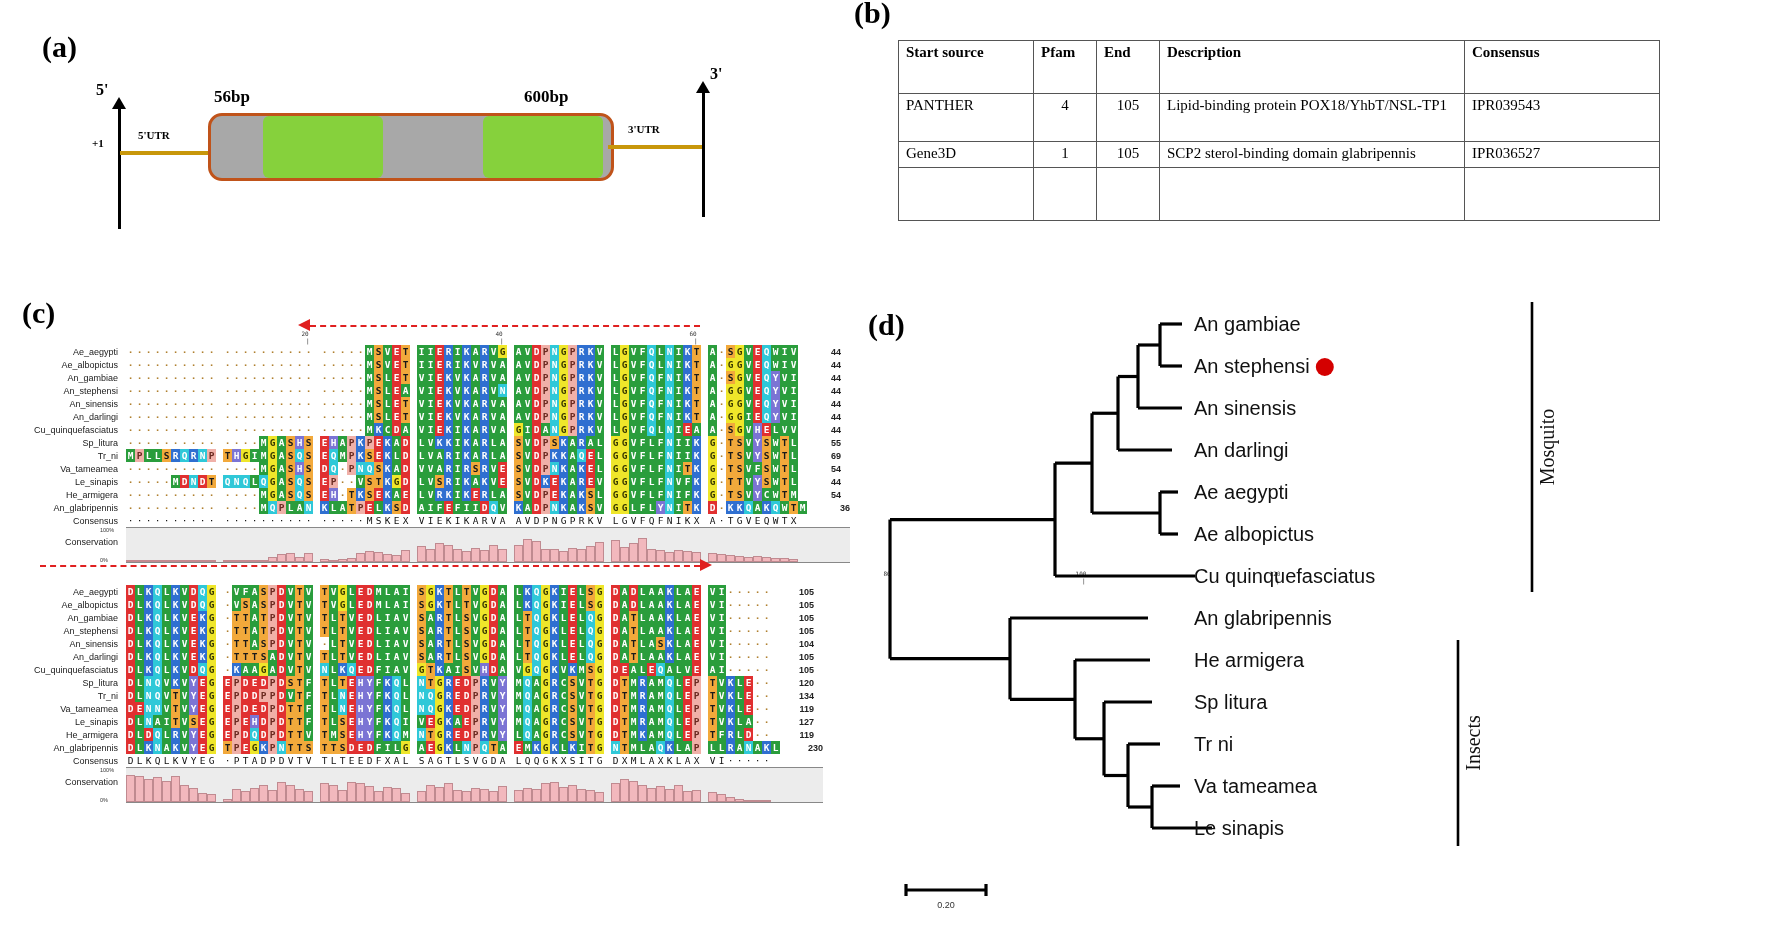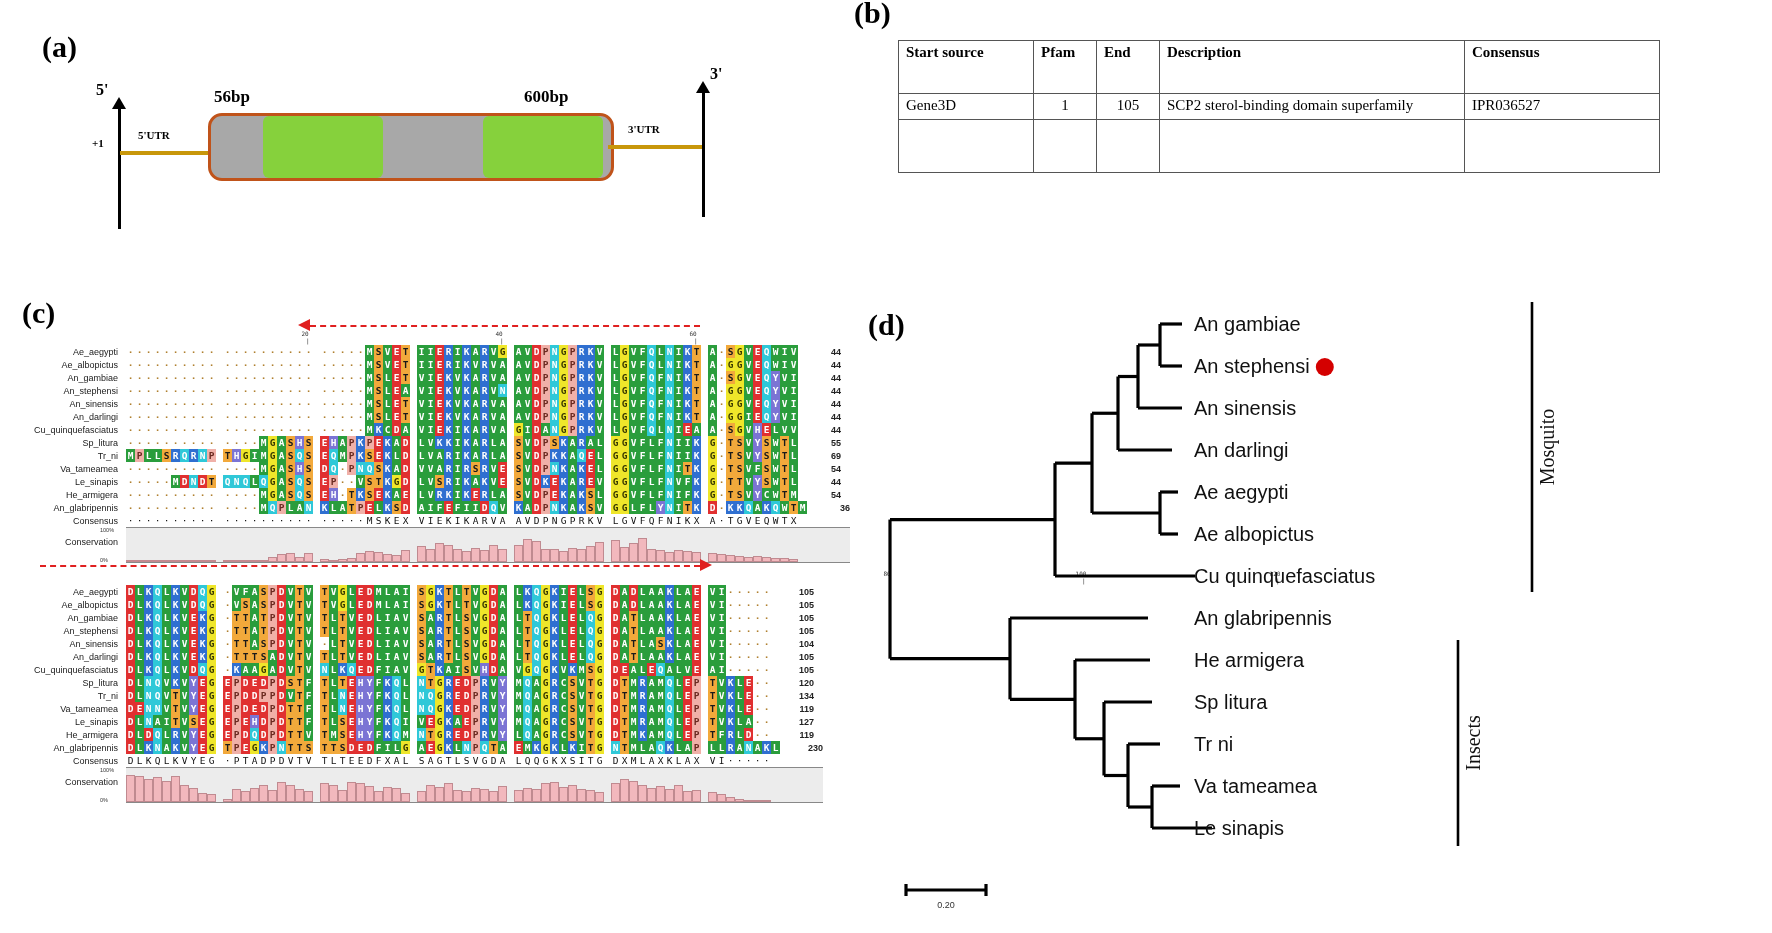--- a/index.html
+++ b/index.html
@@ -95,25 +95,32 @@
     <thead>
       <tr>
         <th style="width:120px;height:46px;">Start source</th>
         <th style="width:48px;">Pfam</th>
         <th style="width:48px;">End</th>
         <th style="width:290px;">Description</th>
         <th style="width:180px;">Consensus</th>
       </tr>
     </thead>
     <tbody>
+      <tr style="height:48px;">
+        <td>PANTHER</td>
+        <td class="num">4</td>
+        <td class="num">105</td>
+        <td>Lipid-binding protein POX18/YhbT/NSL-TP1</td>
+        <td>IPR039543</td>
+      </tr>
       <tr style="height:26px;">
         <td>Gene3D</td>
         <td class="num">1</td>
         <td class="num">105</td>
-        <td>SCP2 sterol-binding domain superfamily</td>
+        <td>SCP2 sterol-binding domain glabripennis</td>
         <td>IPR036527</td>
       </tr>
       <tr class="spacer">
         <td></td>
         <td></td>
         <td></td>
         <td></td>
         <td></td>
       </tr>
     </tbody>

